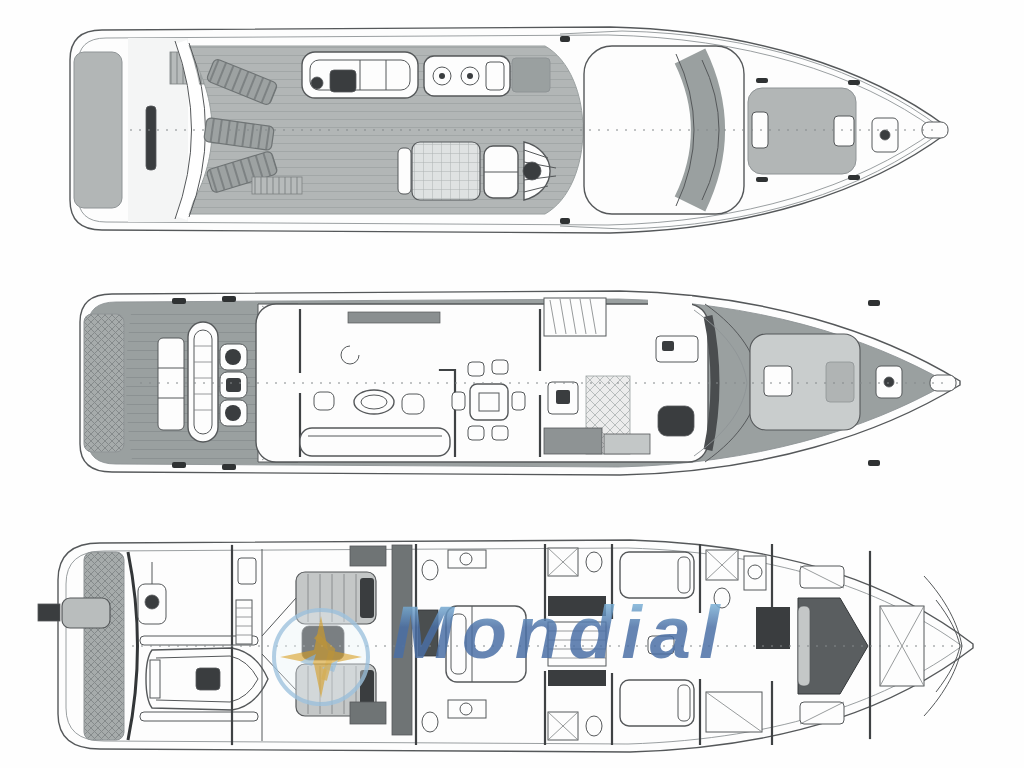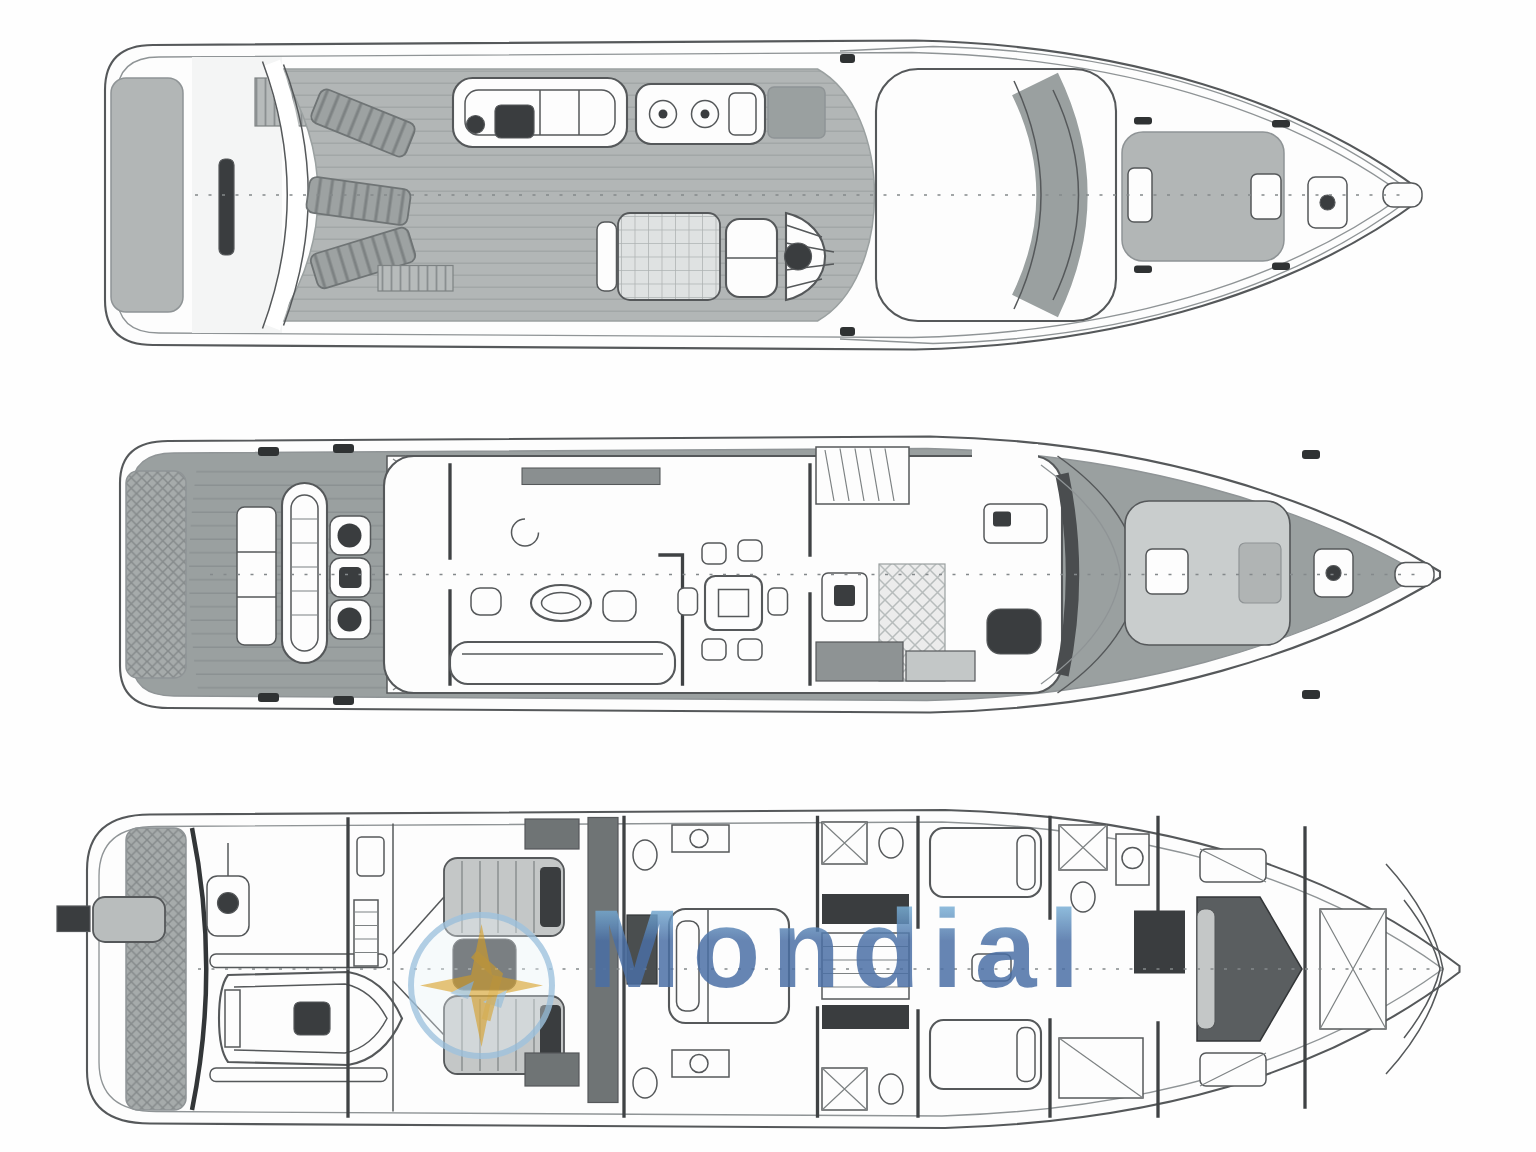--- a/index.html
+++ b/index.html
@@ -3,21 +3,21 @@
 <meta charset="utf-8">
 <style>
   :root{
     --line:#55585a; --line-light:#8f9496; --deck-gray:#b2b6b6; --deck-gray-dark:#9aa0a0;
     --pad-light:#c9cdcd; --furniture-dark:#3a3d3f; --tank-gray:#6f7475; --white:#fdfdfd;
     --brand-blue:#4a6fa5; --brand-highlight:#8cc8e8; --broker-fill:#aecbe6; --broker-stroke:#6f9cc8;
     --logo-gold:#d9a93c; --logo-blue:#9fc3de;
   }
   html,body{margin:0;padding:0;background:#ffffff;}
   .stage{position:relative;width:1024px;height:768px;background:#fefefe;overflow:hidden;
-         font-family:"Liberation Sans", sans-serif;}
+         font-family:"Liberation Sans", sans-serif;font-style:italic;}
   svg .sOt{fill:none;stroke:var(--line);stroke-width:1;}
   svg .sF {fill:none;stroke:var(--line-light);stroke-width:.9;}
   svg .wS {fill:var(--white);stroke:var(--line);stroke-width:1.4;}
   svg .wSt{fill:var(--white);stroke:var(--line);stroke-width:1;}
   svg .gS {fill:var(--deck-gray);stroke:var(--line-light);stroke-width:1;}
   svg .gdS{fill:var(--deck-gray-dark);stroke:var(--line-light);stroke-width:1;}
   svg .lgS{fill:var(--pad-light);stroke:var(--line);stroke-width:1.1;}
   svg .dF {fill:var(--furniture-dark);}
   svg .dS {fill:var(--furniture-dark);stroke:var(--line);stroke-width:.8;}
   svg .tkS{fill:var(--tank-gray);stroke:var(--line);stroke-width:.8;}

